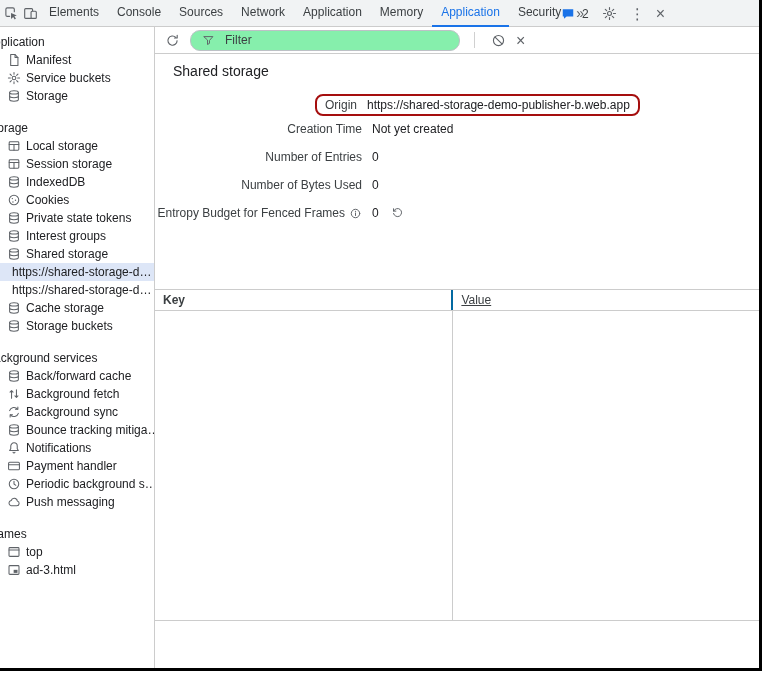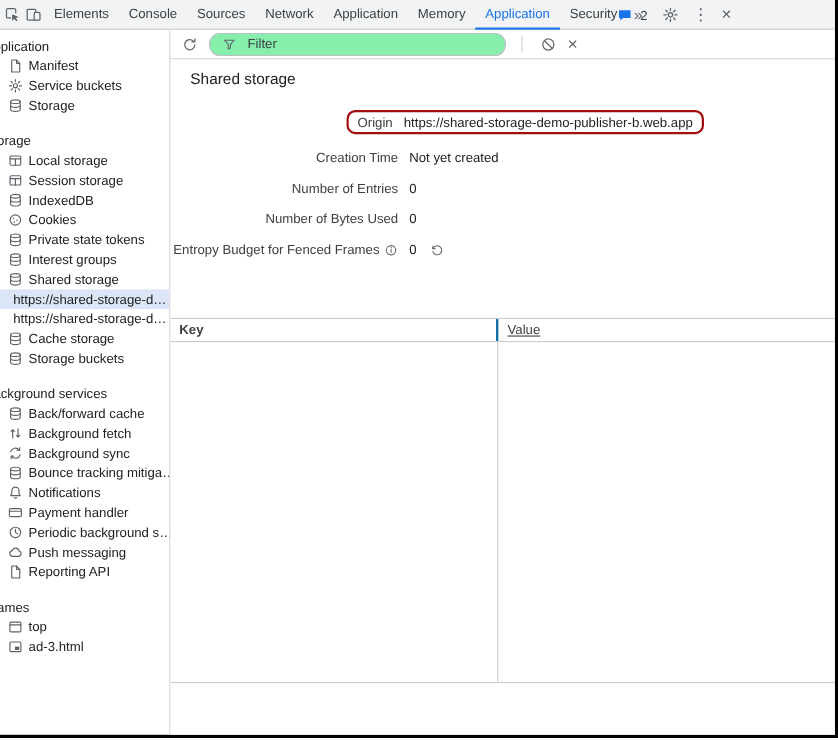--- a/index.html
+++ b/index.html
@@ -28,21 +28,21 @@
   
   .main{flex:1;display:flex;flex-direction:column;min-width:0;}
   .toolbar{height:27px;flex:none;border-bottom:1px solid #ccc;display:flex;align-items:center;padding:0 8px;gap:8px;background:#fff;box-sizing:border-box;}
   .filter-pill{height:19px;border:1px solid #bdc1c6;border-radius:10px;display:flex;align-items:center;padding:0 8px;width:252px;gap:5px;background:#86efac;}
   .filter-pill input{border:none;outline:none;background:transparent;font-size:12px;width:210px;font-family:"Liberation Sans",sans-serif;color:#202124;}
   .filter-pill input::placeholder{color:#3c4043;}
   .toolbar-divider{width:1px;height:16px;background:#d0d0d0;margin:0 6px;}
   .content{flex:1;position:relative;background:#fff;min-width:0;}
   .report-title{font-size:14px;color:#202124;margin:8px 0 0 18px;line-height:18px;}
   .meta{margin-top:14px;font-size:12px;}
-  .meta-row{display:flex;align-items:flex-end;height:28px;white-space:nowrap;}
+  .meta-row{display:flex;align-items:flex-start;height:28px;white-space:nowrap;}
   .meta-label{width:207px;flex:none;display:flex;justify-content:flex-end;align-items:center;gap:4px;color:#3c4043;}
   .meta-value{margin-left:10px;color:#202124;}
   .spacer{width:160px;flex:none;}
   .red-box{display:inline-flex;align-items:center;gap:10px;border:2px solid #a50e0e;border-radius:8px;padding:2px 8px;}
   .rb-label{color:#3c4043;}
   .rb-value{color:#202124;}
   .inline-icon{display:flex;align-items:center;}
   .inline-icon.reset{margin-left:12px;}
   
   .grid{margin-top:55px;border-top:1px solid #ccc;border-bottom:1px solid #ccc;height:332px;position:relative;font-size:12px;box-sizing:border-box;}
@@ -299,29 +299,20 @@
             </span>
             <span class="s-label">Periodic background s…</span>
           </div>
           <div class="side-item">
             <span class="s-icon">
               <svg width="14" height="14" viewBox="0 0 16 16">
                 <path d="M4.7 12.3h6.5a2.8 2.8 0 0 0 .6-5.5 3.6 3.6 0 0 0-7-.5 3.05 3.05 0 0 0-.1 6z" fill="none" stroke="#5f6368" stroke-width="1.2" stroke-linecap="round" stroke-linejoin="round"></path>
               </svg>
             </span>
             <span class="s-label">Push messaging</span>
-          </div>
-          <div class="side-item">
-            <span class="s-icon">
-              <svg width="14" height="14" viewBox="0 0 16 16">
-                <path d="M4.2 1.8h5l3.3 3.4v9H4.2z" fill="none" stroke="#5f6368" stroke-width="1.2" stroke-linecap="round" stroke-linejoin="round"></path>
-                <path d="M9.2 1.8v3.4h3.3" fill="none" stroke="#5f6368" stroke-width="1.2" stroke-linecap="round" stroke-linejoin="round"></path>
-              </svg>
-            </span>
-            <span class="s-label">Reporting API</span>
           </div>
         </div>
         <div class="side-section">
           <div class="side-header">Frames</div>
           <div class="side-item">
             <span class="s-icon">
               <svg width="14" height="14" viewBox="0 0 16 16">
                 <rect x="2.3" y="3" width="11.4" height="10" rx="1" fill="none" stroke="#5f6368" stroke-width="1.2" stroke-linecap="round" stroke-linejoin="round"></rect>
                 <path d="M2.3 5.8h11.4" fill="none" stroke="#5f6368" stroke-width="1.2" stroke-linecap="round" stroke-linejoin="round"></path>
               </svg>

